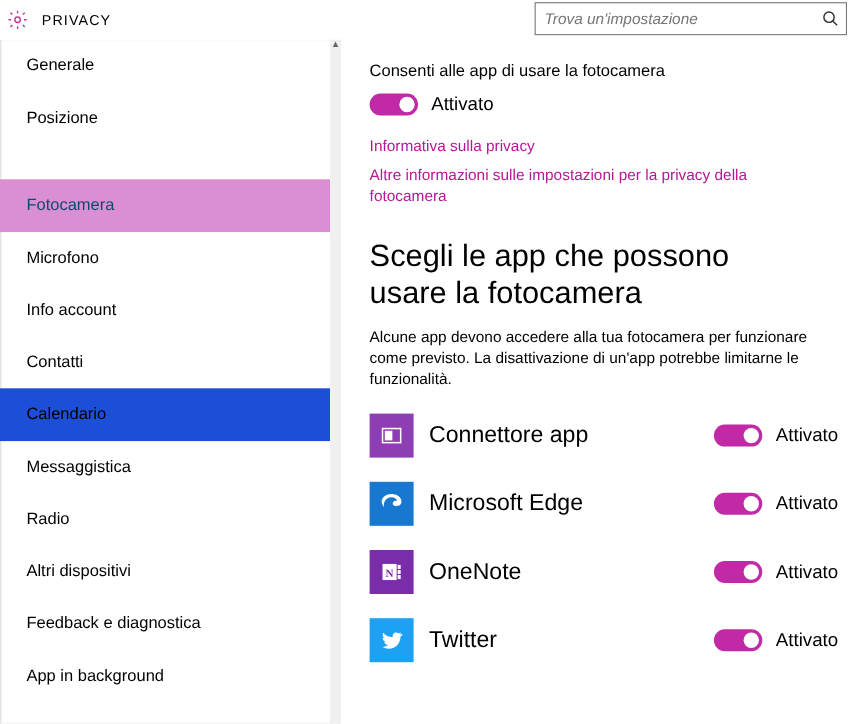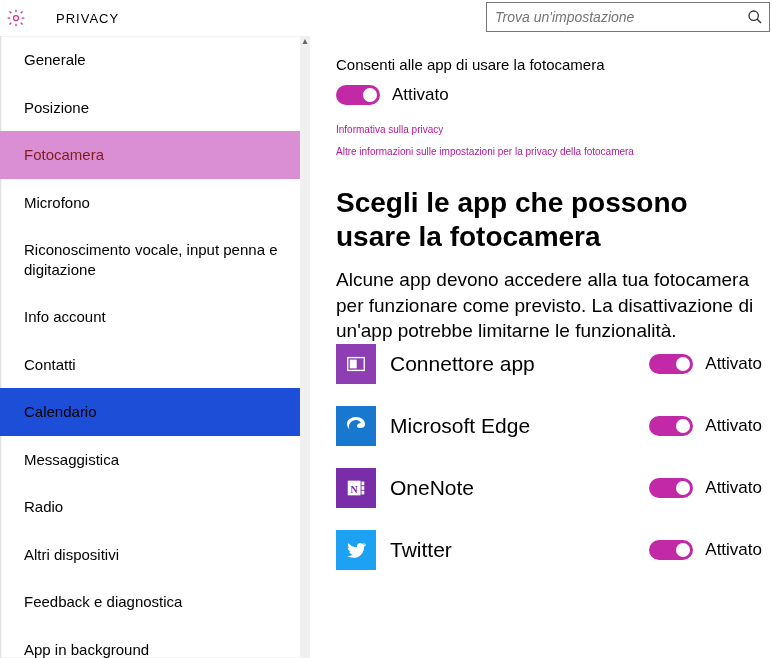--- a/index.html
+++ b/index.html
@@ -15,21 +15,21 @@
   .header {
     height: 36px;
     background: #fff;
     display: flex;
     align-items: center;
     position: relative;
   }
   .header-left {
     display: flex;
     align-items: center;
-    gap: 30px;
+    gap: 12px;
     padding-left: 6px;
   }
   .header-title {
     font-size: 13px;
     letter-spacing: 1px;
   }
   .gear-icon { width: 20px; height: 20px; color:#cc338b; }
   .search-wrap {
     position: absolute;
     right: 2px;
@@ -87,21 +87,22 @@
     text-align:center;
   }
   .sidebar-item {
     padding: 14px 8px 14px 24px;
     font-size: 15px;
     line-height: 1.3;
     cursor: pointer;
   }
   .sidebar-item.selected {
     background: #da8fd4;
-    color: #7f1d1d;
+    color: #0c4a6e;
+    margin-top: 32px;
   }
   .sidebar-item.hover {
     background: #1d4ed8;
   }
   .content {
     flex: 1;
     padding: 20px 10px 20px 26px;
     overflow: hidden;
   }
   .section-label {
@@ -125,39 +126,40 @@
     content:'';
     position:absolute;
     right:3px; top:3px;
     width:14px; height:14px;
     border-radius:50%;
     background:#fff;
   }
   .toggle-label { font-size: 17px; }
   .link {
     color: #b41897;
-    font-size: 10px;
+    font-size: 14px;
     cursor: pointer;
     margin-bottom: 8px;
     display:block;
     max-width: 400px;
     line-height:1.35;
   }
   .h2 {
     font-size: 28px;
-    font-weight: 700;
+    font-weight: 400;
     margin-top: 28px;
     margin-bottom: 14px;
     max-width: 400px;
     line-height:1.2;
   }
   .desc {
-    font-size: 19px;
+    font-size: 14px;
     max-width: 420px;
     line-height: 1.35;
+    margin-bottom: 22px;
   }
   .app-row {
     display:flex;
     align-items:center;
     gap: 14px;
     margin-bottom: 22px;
     max-width: 430px;
   }
   .app-icon {
     width: 40px; height: 40px;
@@ -198,21 +200,20 @@
 </div>
 
 <div class="body">
 
   <div class="sidebar">
     <div class="sidebar-items" id="sidebar-items">
         <div class="sidebar-item"><span>Generale</span></div>
         <div class="sidebar-item"><span>Posizione</span></div>
         <div class="sidebar-item selected"><span>Fotocamera</span></div>
         <div class="sidebar-item"><span>Microfono</span></div>
-        <div class="sidebar-item"><span>Riconoscimento vocale, input penna e digitazione</span></div>
         <div class="sidebar-item"><span>Info account</span></div>
         <div class="sidebar-item"><span>Contatti</span></div>
         <div class="sidebar-item hover"><span>Calendario</span></div>
         <div class="sidebar-item"><span>Messaggistica</span></div>
         <div class="sidebar-item"><span>Radio</span></div>
         <div class="sidebar-item"><span>Altri dispositivi</span></div>
         <div class="sidebar-item"><span>Feedback e diagnostica</span></div>
         <div class="sidebar-item"><span>App in background</span></div>
       </div>
     <div class="scrollbar-track">

